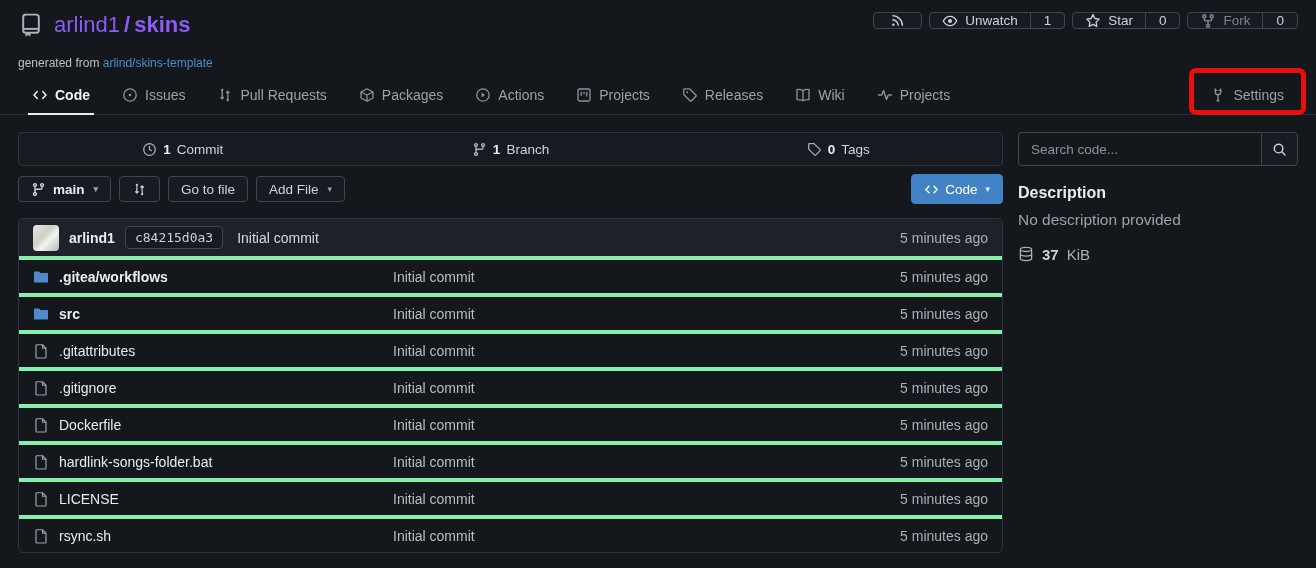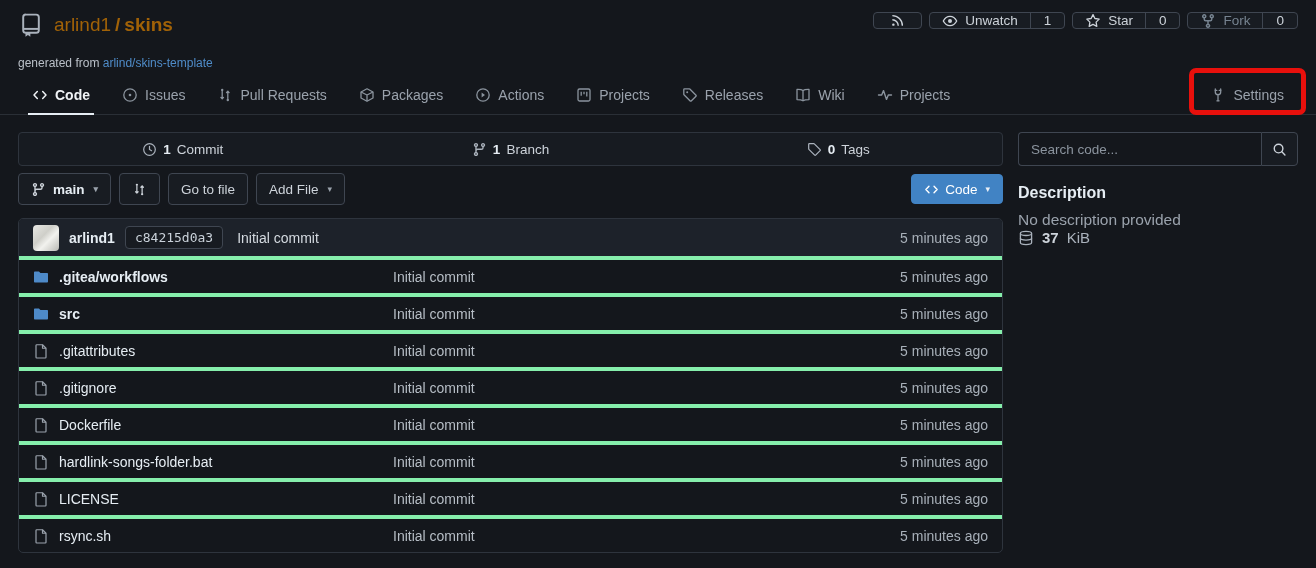--- a/index.html
+++ b/index.html
@@ -11,21 +11,21 @@
     font-size:14px;
     position:relative;
   }
   a { text-decoration:none; color:inherit; cursor:pointer; }
   svg { display:block; flex:none; }
 
   
   .page { position:absolute; inset:0; }
   .header-top { position:absolute; left:18px; top:12px; right:18px; display:flex; align-items:flex-start; }
   .repo-title { display:flex; align-items:center; gap:10px; color:#c9d1d9; }
-  .repo-title .ttl { font-size:19px; color:#a16207; }
+  .repo-title .ttl { font-size:22px; color:#8b5cf6; }
   .repo-title .ttl .owner { font-weight:400; }
   .repo-title .ttl .sep { font-weight:700; margin:0 4px; }
   .repo-title .ttl .name { font-weight:700; }
   .header-actions { margin-left:auto; display:flex; gap:7px; }
   .hbtn {
     display:flex; align-items:stretch; height:17px;
     background:#181c22; border:1px solid #3f4651; border-radius:4px;
     color:#cdd3da; font-size:13.5px; overflow:hidden;
   }
   .hbtn .seg { display:flex; align-items:center; gap:7px; padding:0 12px; }
@@ -68,21 +68,21 @@
     display:flex; height:34px; border:1px solid #2e343d; border-radius:4px;
     background:#171b21; align-items:stretch;
   }
   .stat { flex:1; display:flex; align-items:center; justify-content:center; gap:6px; color:#cdd3da; font-size:13.5px; }
   .stat b { color:#e6edf3; }
   .stat svg { color:#aab2bc; }
 
   
   .toolbar { display:flex; gap:8px; margin-top:8px; height:30px; align-items:center; }
   .tbtn {
-    display:flex; align-items:center; gap:7px; height:32px; padding:0 12px;
+    display:flex; align-items:center; gap:7px; height:26px; padding:0 12px;
     background:#181c22; border:1px solid #3f4651; border-radius:4px;
     color:#cdd3da; font-size:13.5px;
   }
   .tbtn.bold { font-weight:700; color:#e6edf3; }
   .caret { font-size:9px; color:#9aa2ac; line-height:1; margin-left:2px; }
   .spacer { flex:1; }
   .code-btn {
     display:flex; align-items:center; gap:6px; height:30px; padding:0 12px;
     background:#4183c4; border:1px solid #4183c4; border-radius:4px; color:#fff; font-size:13.5px;
   }
@@ -123,21 +123,21 @@
     font-family:inherit;
   }
   .search-input::placeholder { color:#8b949e; }
   .search-btn {
     width:37px; display:flex; align-items:center; justify-content:center;
     background:#181c22; border:1px solid #3f4651; border-radius:0 4px 4px 0; color:#cdd3da; cursor:pointer;
   }
   .desc-title { margin-top:18px; font-size:16px; font-weight:700; color:#e6edf3; }
   .desc-text { margin-top:9px; font-size:15.5px; color:#9aa2ac; }
   .manage-topics { display:block; margin-top:22px; font-size:12px; color:#9aa2ac; }
-  .repo-size { display:flex; align-items:center; gap:8px; color:#aab2bc; font-size:15px; }
+  .repo-size { margin-top:17px; display:flex; gap:8px; color:#aab2bc; font-size:15px; }
   .repo-size b { color:#cdd3da; }
   .repo-size .unit { color:#aab2bc; }
 </style>
 </head>
 <body>
 
 <div class="page">
 
   <div class="header-top">
     <div class="repo-title">

